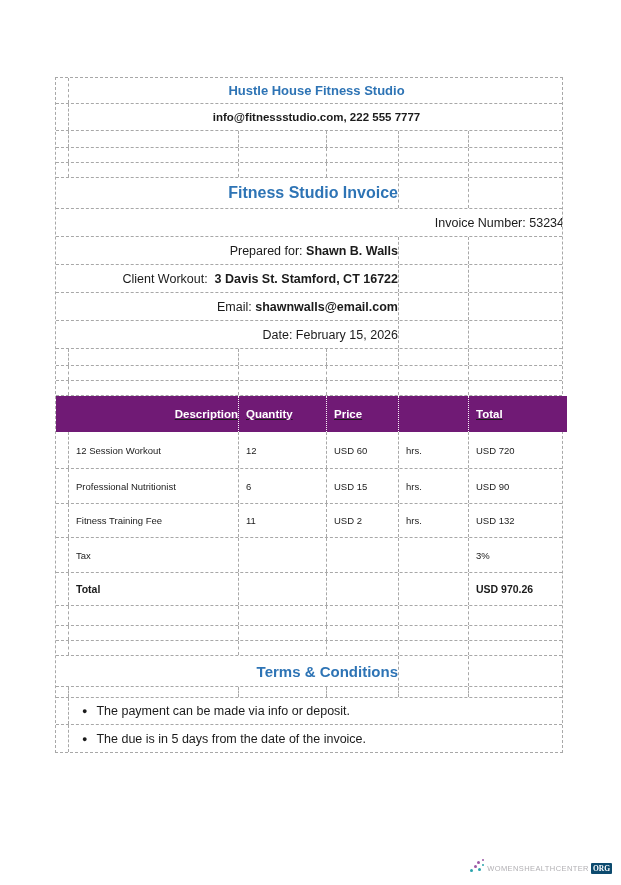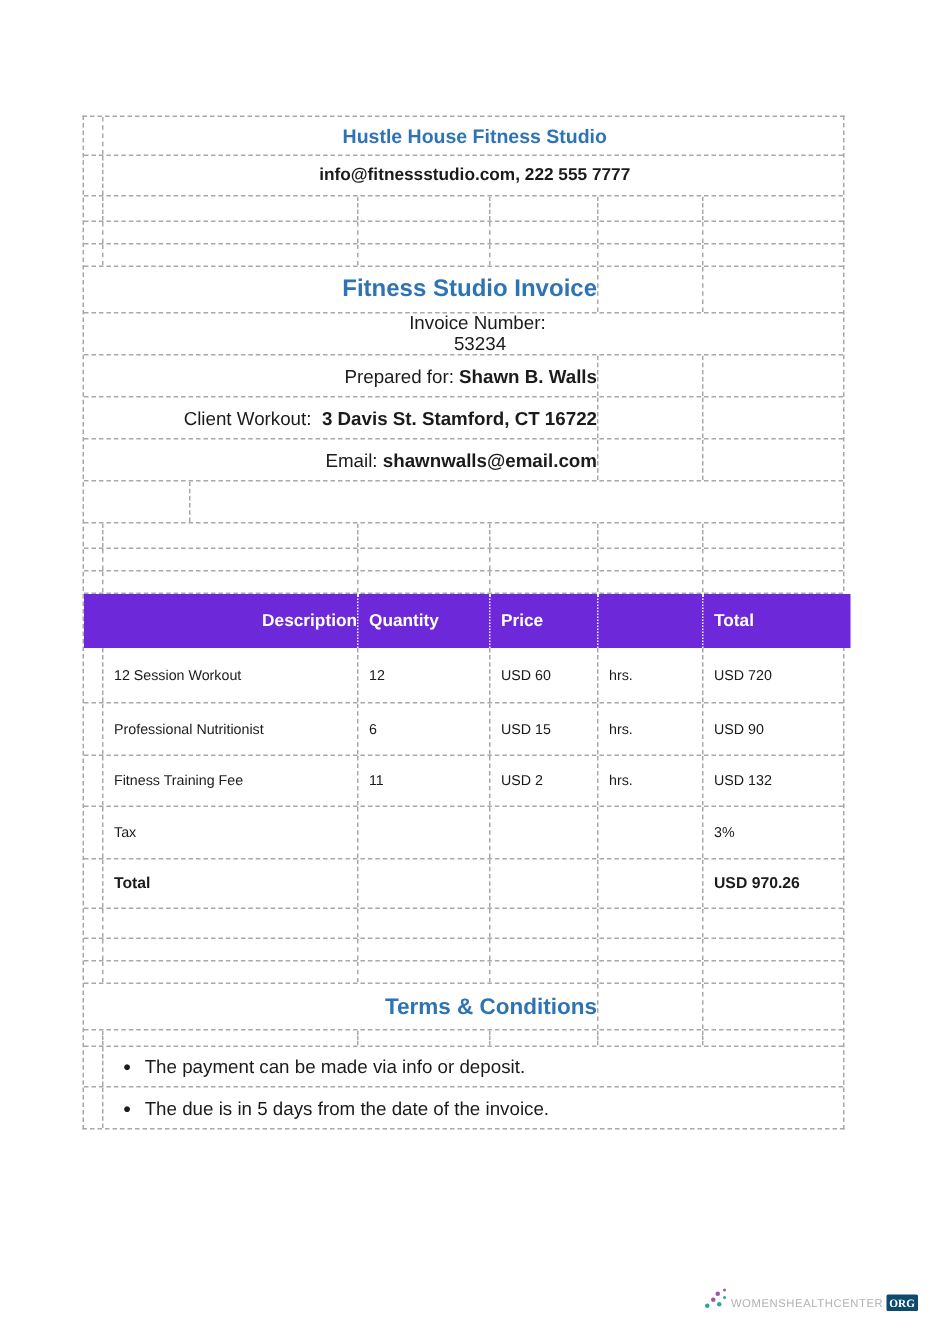--- a/index.html
+++ b/index.html
@@ -15,35 +15,35 @@
   .doc-table {
     position: absolute; left: 55px; top: 77px; width: 508px;
     border: 1px dashed #a8a8a8;
   }
   .row { display: flex; border-bottom: 1px dashed #a8a8a8; overflow: hidden; align-items: center; }
   .row:last-child { border-bottom: none; }
   .c { border-left: 1px dashed #a8a8a8; height: 100%; flex: 0 0 auto; display: flex; align-items: center; overflow: hidden; }
   .c:first-child { border-left: none; justify-content: flex-end; }
   
   .w12 {width:12px;} .w170{width:170px;} .w88{width:88px;} .w72{width:72px;}
-  .w70 {width:70px;} .w96{width:96px;} .w342{width:342px;} .w496{width:496px;} .w508{width:508px;flex-direction:column;}
+  .w70 {width:70px;} .w96{width:96px;} .w342{width:342px;} .w496{width:496px;} .w508{width:508px;}
   
   .h26{height:26px;} .h27{height:27px;} .h17{height:17px;} .h15{height:15px;}
   .h31{height:31px;} .h28{height:28px;} .h36{height:36px;} .h37{height:37px;}
   .h35{height:35px;} .h34{height:34px;} .h33{height:33px;} .h20{height:20px;}
   .h11{height:11px;}
   .center { justify-content: center; text-align: center; }
   .title-text { color: #2e74b5; font-weight: bold; font-size: 13px; }
   .contact-text { font-weight: bold; font-size: 11.5px; color: #1b1b1b; }
   .section-heading { color: #2e74b5; font-weight: bold; font-size: 16px; padding-left: 20px; }
   .terms-heading { color: #2e74b5; font-weight: bold; font-size: 15px; padding-left: 20px; }
   .info-text { font-size: 12.5px; padding-left: 20px; white-space: pre; }
   .bv { font-weight: bold; }
   
-  .thead { background: #6d28d9; width: 511px; border-bottom: none; }
+  .thead { background: #701a75; width: 511px; border-bottom: none; text-decoration: underline; }
   .thead .c { border-left: 1px dotted rgba(255,255,255,0.95); }
   .thead .c:first-child { border-left: none; }
   .th-label { color: #ffffff; font-weight: bold; font-size: 11.5px; padding-left: 7px; }
   .cell-text { font-size: 9.5px; padding-left: 7px; white-space: nowrap; }
   .total-row .cell-text { font-size: 10.5px; font-weight: bold; }
   .bullet-line { font-size: 12.5px; display: flex; align-items: center; }
   .bullet-dot { font-size: 9px; padding-left: 13px; padding-right: 9px; }
   
   .footer-logo { position: absolute; right: 9px; bottom: 11px; display: flex; align-items: flex-end; }
   .dots { position: relative; width: 15px; height: 15px; margin-right: 2px; }
@@ -135,20 +135,23 @@
 
     <div class="row h28">
       <div class="c w342 info-text">
         <span>Email: </span><span class="bv">shawnwalls@email.com</span>
       </div>
       <div class="c w70"></div>
       <div class="c w96"></div>
     </div>
 
     <div class="row h28">
+      <div class="c w342 info-text">
+        <span>Date: </span><span>February 15, 2026</span>
+      </div>
       <div class="c w70"></div>
       <div class="c w96"></div>
     </div>
 
     <div class="row h17">
       <div class="c w12"></div>
         <div class="c w170"></div>
         <div class="c w88"></div>
         <div class="c w72"></div>
         <div class="c w70"></div>

